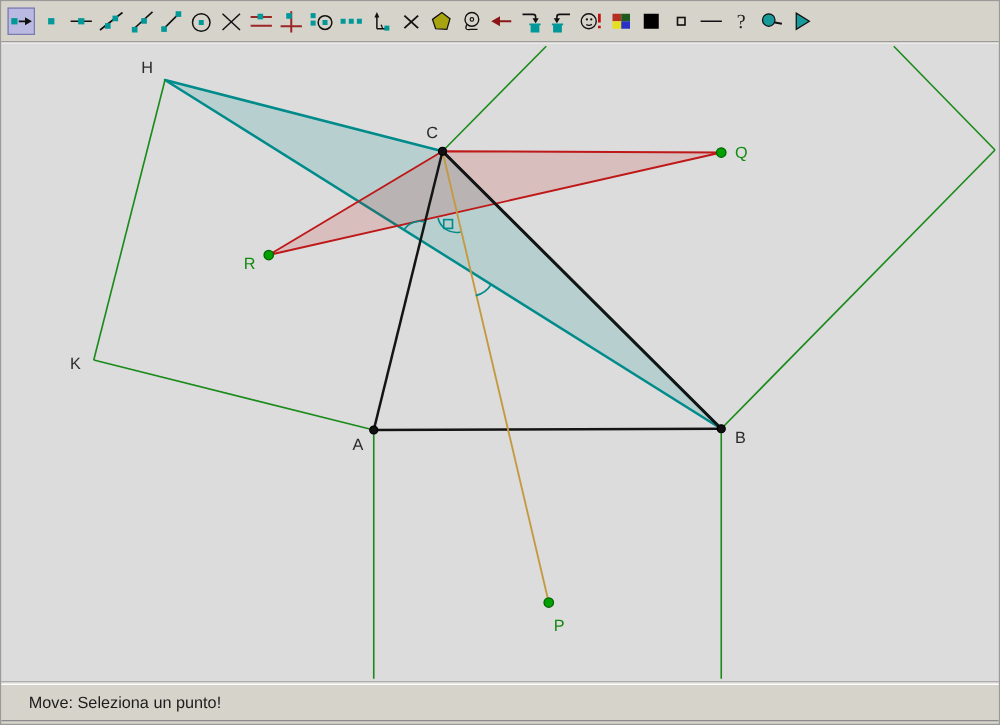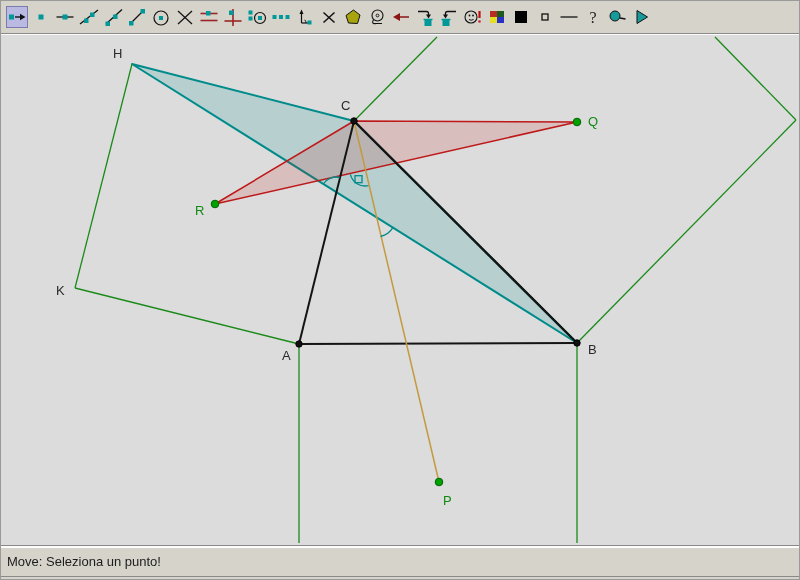--- a/index.html
+++ b/index.html
@@ -22,21 +22,21 @@
   }
   .tool.selected {
     background:#b9b9e2;
     border:1px solid #7a7aae;
   }
   .divider { height:2px; border-top:1px solid #8a8a8a; border-bottom:1px solid #fbfbfb; }
   #canvas-wrap { height:510px; background:#dcdcdc; position:relative; }
   #geo-canvas { display:block; }
   #geo-canvas text { font:13px "Liberation Sans", sans-serif; }
   #statusbar {
-    height:30px; display:flex; align-items:center; padding-left:6px;
+    height:30px; display:flex; align-items:center; padding-left:22px;
     background:#d6d3cb; border-bottom:1px solid #8a8a8a;
     box-shadow: inset 0 1px 0 #ffffff;
     font-size:13px; color:#1c1c1c;
   }
 </style>
 </head>
 <body>
 
 <div id="window">
   <div id="toolbar">

